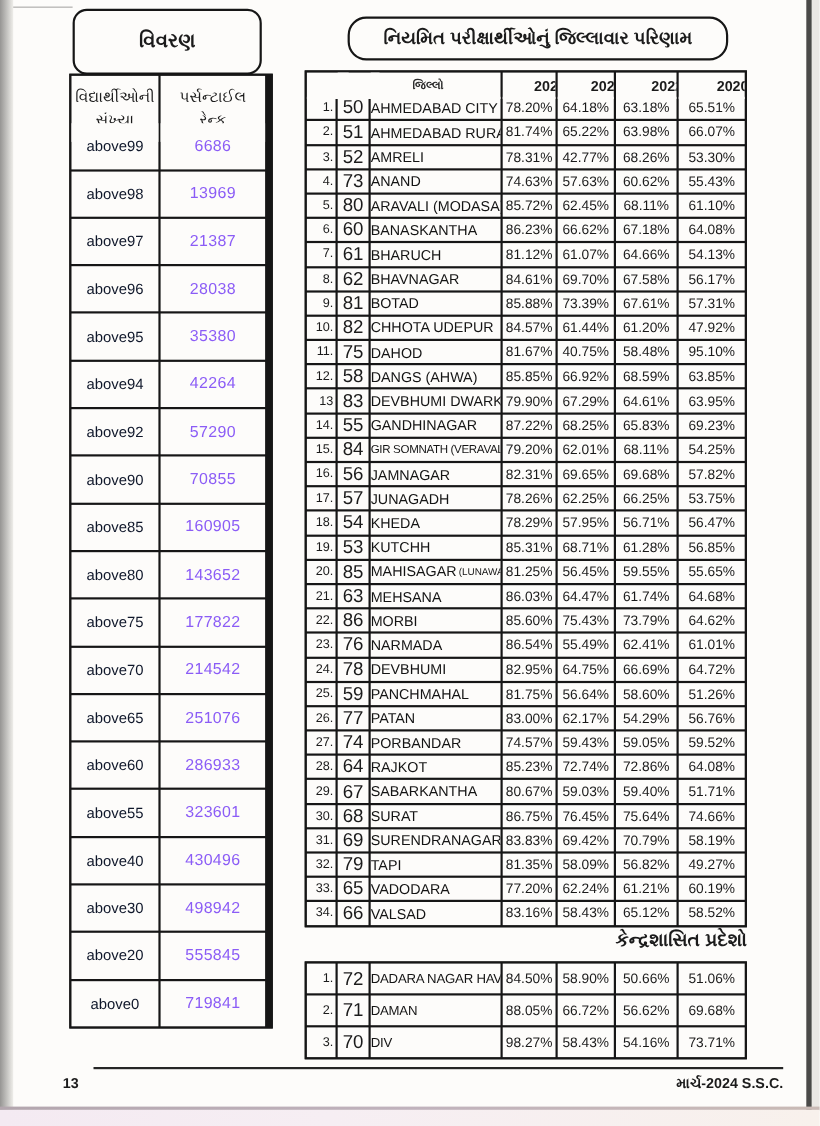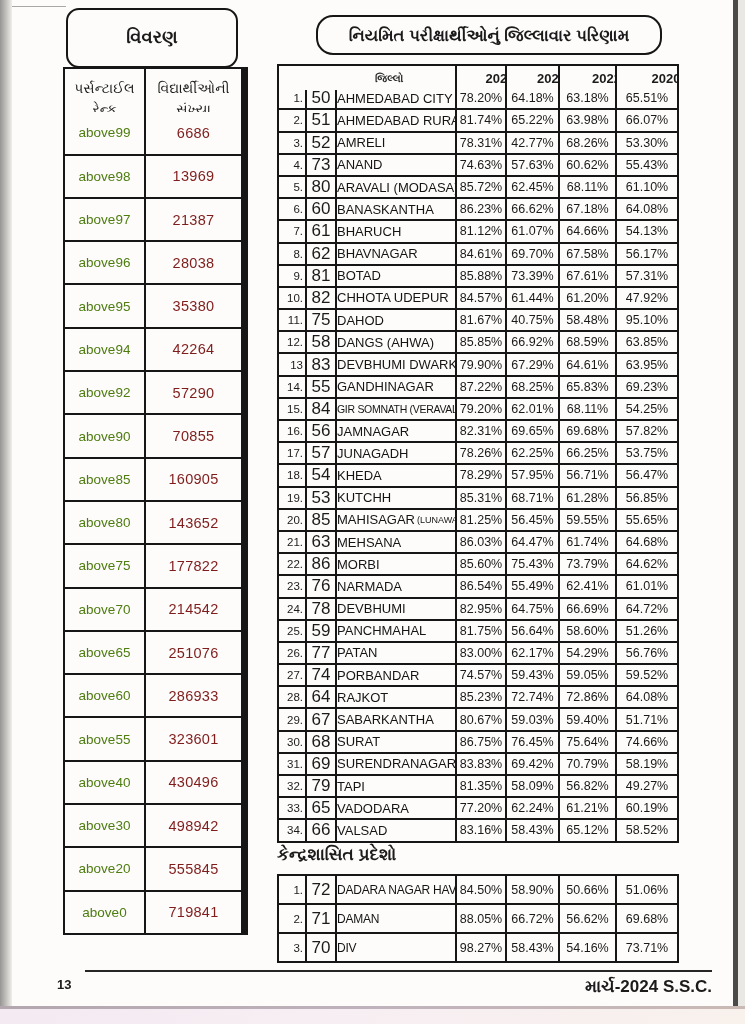--- a/index.html
+++ b/index.html
@@ -27,68 +27,68 @@
   .titlebox.left{left:66px;top:8px;width:168px;height:56px;font-size:18px;line-height:1.4;}
   .titlebox.right{left:316px;top:4px;width:342px;height:36px;font-size:16.5px;border-radius:17px;margin-top:11px;}
 
   
   .gridtable{position:absolute;display:grid;gap:2px;background:#161616;border:2.5px solid #161616;}
   .gridtable .cell{background:#fdfcfa;display:flex;align-items:center;justify-content:center;overflow:hidden;}
 
   
   #ptable{left:63px;top:67px;width:181px;grid-template-columns:79px 95px;grid-auto-rows:41.3px;}
   #ptable .hcell{height:60px;flex-direction:column;font-size:14px;line-height:1.5;}
-  #ptable .rank{font-size:13.5px;color:#4d7c0f;}
-  #ptable .count{font-size:14.5px;color:#7f1d1d;letter-spacing:.3px;}
+  #ptable .rank{font-size:13.5px;color:#0f172a;}
+  #ptable .count{font-size:14.5px;color:#8b5cf6;letter-spacing:.3px;}
 
   
   #dtable{left:277px;top:64px;grid-template-columns:26px 28px 118px 48px 51px 55px 60px;grid-auto-rows:20.2px;}
   #dtable .hcell{height:24px;padding-left:38px;}
   #dtable .gj{font-size:10.5px;color:#2a2a2a;}
   #dtable .yearh{font-weight:bold;font-size:13px;}
   .serial{font-size:11.5px;justify-content:flex-end !important;padding-right:2px;box-sizing:border-box;}
   .code{font-size:17px;}
   .district{justify-content:flex-start !important;padding-left:0;box-sizing:border-box;
     font-size:13px;white-space:nowrap;color:#141414;}
   .district .dsub{font-size:9px;margin-left:2px;}
   .district.condensed{font-size:10.5px;letter-spacing:-.3px;}
   .pct{font-size:12.5px;color:#1a1a1a;}
   .hleft{justify-content:flex-start !important;padding-left:6px;box-sizing:border-box;font-weight:bold;}
 
   
-  #ut-title{position:absolute;left:277px;top:845px;width:402px;text-align:left;
+  #ut-title{position:absolute;left:277px;top:845px;width:402px;text-align:right;
     font-size:17px;font-weight:bold;}
   #uttable{left:277px;top:874px;grid-template-columns:26px 28px 118px 48px 51px 55px 60px;grid-auto-rows:27px;}
   #uttable .district{font-size:12px;letter-spacing:-.2px;}
 
   
   .footer-rule{position:absolute;left:85px;top:970px;width:627px;height:2px;background:#262626;}
   .footer-page{position:absolute;left:57px;top:977px;font-size:13px;font-weight:bold;}
-  .footer-right{position:absolute;right:33px;top:977px;font-size:17px;font-weight:bold;}
+  .footer-right{position:absolute;right:33px;top:977px;font-size:13px;font-weight:bold;}
 </style>
 </head>
 <body>
 
 <div class="edge-left"></div>
 <div class="edge-right-bar"></div>
 <div class="edge-right-pad"></div>
 <div class="top-hairline"></div>
 
 <div class="titlebox left">
   <span>વિવરણ</span>
 </div>
 
 <div class="gridtable" id="ptable">
   <div class="cell hcell">
+    <span>વિદ્યાર્થીઓની</span>
+    <span>સંખ્યા</span>
+  </div>
+  <div class="cell hcell">
     <span>પર્સન્ટાઈલ</span>
     <span>રેન્ક</span>
-  </div>
-  <div class="cell hcell">
-    <span>વિદ્યાર્થીઓની</span>
-    <span>સંખ્યા</span>
   </div>
   <div style="display:contents">
     
   
       <div class="cell rank">above99</div>
       <div class="cell count">6686</div>
     
       <div class="cell rank">above98</div>
       <div class="cell count">13969</div>
     

